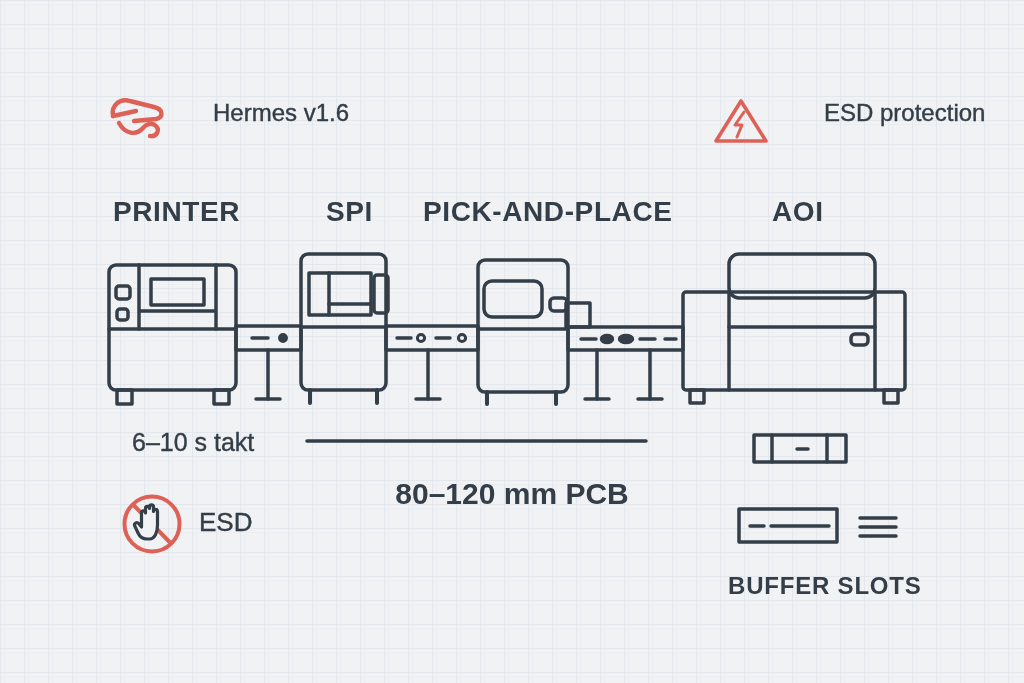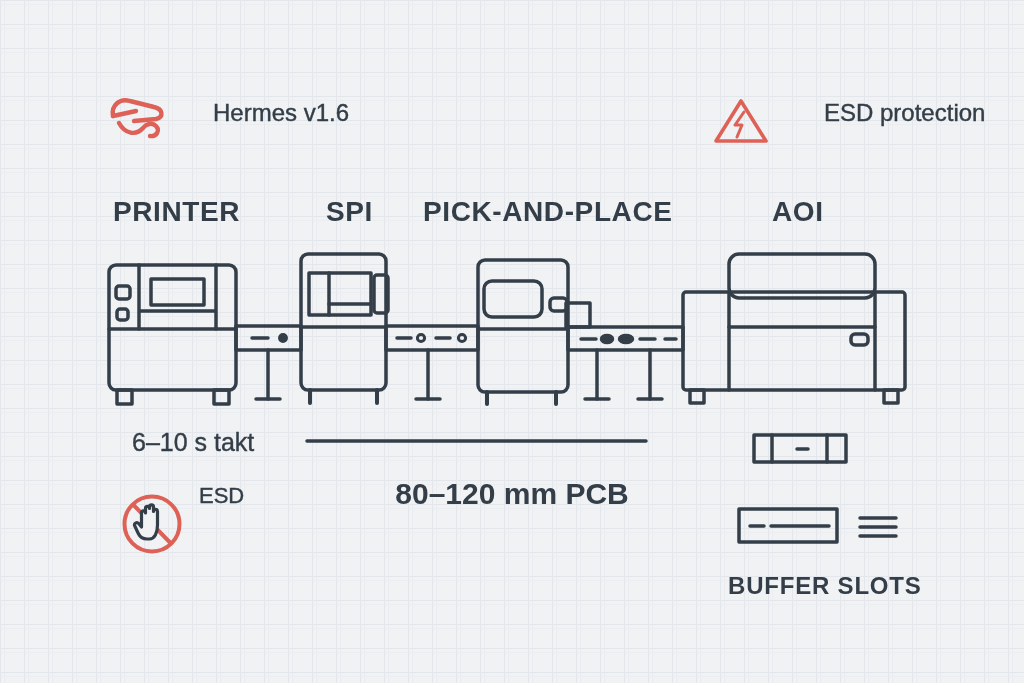--- a/index.html
+++ b/index.html
@@ -29,21 +29,21 @@
     white-space:nowrap;
   }
   .machine-label{
     top:196px;font-size:28px;font-weight:700;letter-spacing:0.6px;white-space:nowrap;
   }
   .pcb-range{
     top:477px;left:50%;transform:translateX(-50%);
     font-size:30px;font-weight:700;white-space:nowrap;
   }
   .takt{top:428px;left:132px;font-size:25px;}
-  .esd-label{top:483px;left:199px;font-size:22px;}
+  .esd-label{top:507px;left:199px;font-size:26px;}
   .buffer-label{
     top:572px;left:728px;font-size:24px;font-weight:700;letter-spacing:0.8px;white-space:nowrap;
   }
   .hermes-label{top:99px;left:181px;margin-left:32px;}
   .esdprot-label{top:99px;left:776px;margin-left:48px;}
   svg{display:block;}
 </style>
 </head>
 <body>
 

